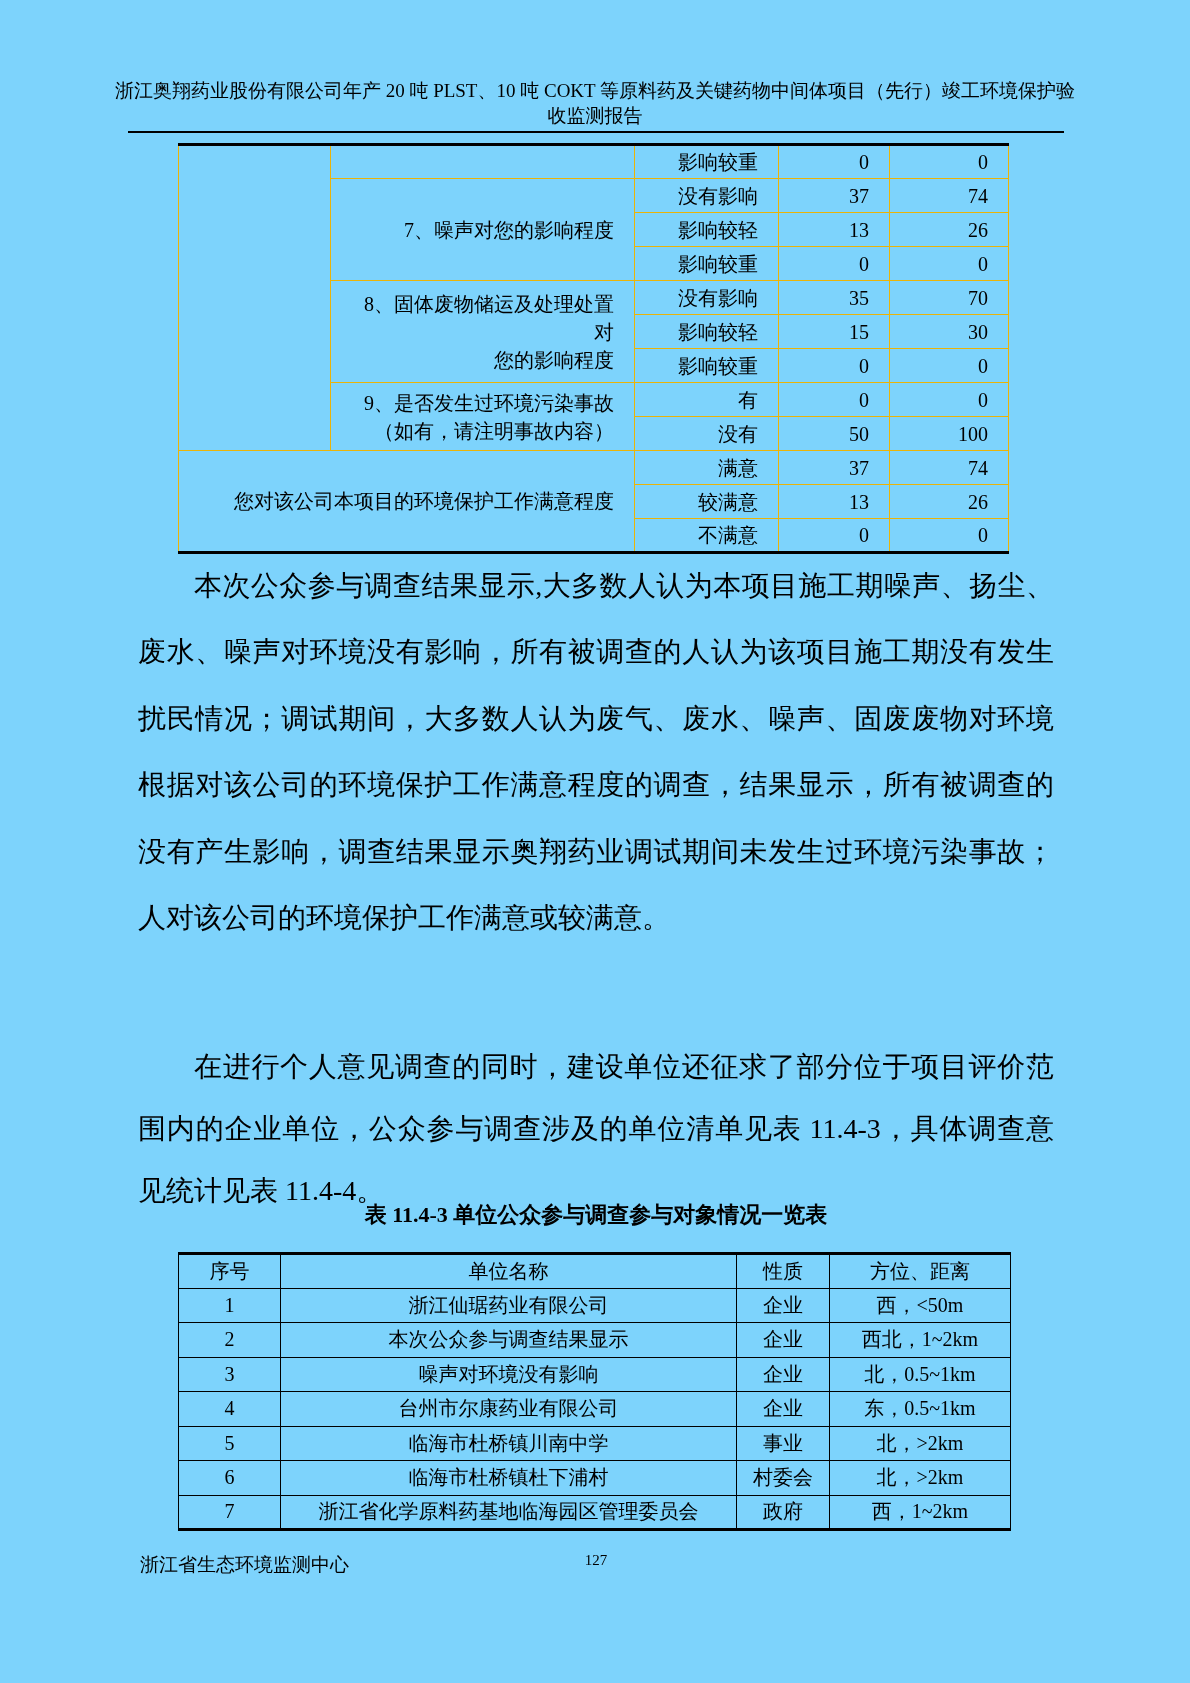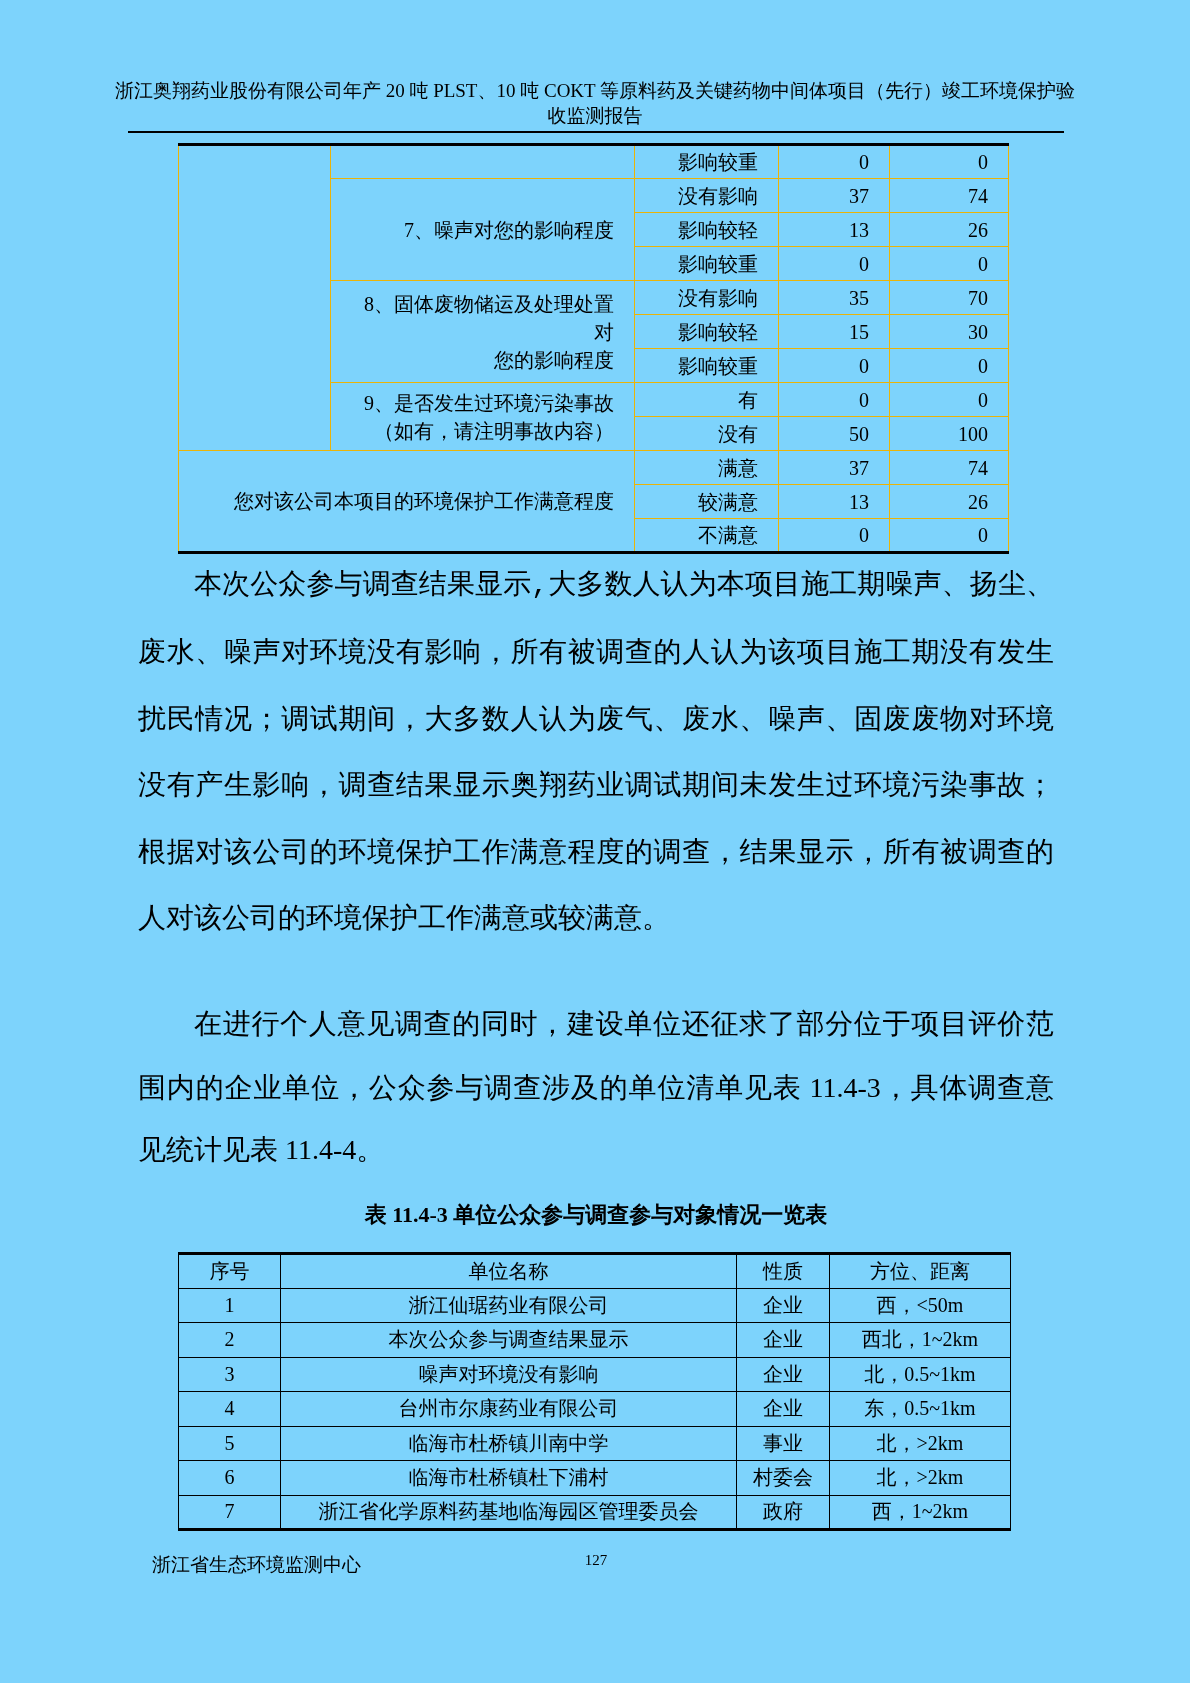--- a/index.html
+++ b/index.html
@@ -32,39 +32,39 @@
   .survey-table tr { height: 34px; }
   
   .body-para { position: absolute; left: 138px; width: 916px; font-size: 28px; }
   .body-para .bline {
     height: 66.4px; line-height: 66.4px;
     text-align: justify; text-align-last: justify;
     overflow: hidden;
   }
   .body-para.p2 .bline { height: 62px; line-height: 62px; }
   .body-para .bline.last { text-align-last: left; }
-  .body-para .bline.indent { padding-left: 56px; font-family: Liberation Mono, monospace; }
+  .body-para .bline.indent { padding-left: 56px; }
   .section-heading {
     position: absolute; left: 138px; top: 950px;
     font-size: 28px; font-weight: bold; line-height: 40px;
   }
   .table-caption {
     position: absolute; left: 138px; top: 1198px; width: 916px;
     text-align: center; font-size: 22px; font-weight: bold; line-height: 34px;
   }
   
   .units-table-wrap { position: absolute; top: 1252px; left: 178px; }
   .units-table { width: 832px; border-top: 3px solid #000; border-bottom: 3px solid #000; }
   .units-table td, .units-table th {
     border: 1px solid #000; text-align: center; vertical-align: middle;
     font-size: 20px; font-weight: normal; padding: 0 2px;
   }
   .units-table tr { height: 34.5px; }
   
-  .footer-org { position: absolute; left: 152px; top: 1552px; font-size: 19px; }
+  .footer-org { position: absolute; left: 140px; top: 1552px; font-size: 19px; }
   .footer-page { position: absolute; left: 138px; top: 1552px; width: 916px; text-align: center; font-size: 15px; }
 </style>
 </head>
 <body>
 
 <div class="doc">
 
   <div class="page-header">
     <div>浙江奥翔药业股份有限公司年产 20 吨 PLST、10 吨 COKT 等原料药及关键药物中间体项目（先行）竣工环境保护验</div>
     <div>收监测报告</div>
@@ -148,27 +148,27 @@
             <td>0</td>
           </tr>
         </tbody>
     </table>
   </div>
 
   <div class="body-para p1" style="top:553px">
       <div class="bline indent">本次公众参与调查结果显示,大多数人认为本项目施工期噪声、扬尘、</div>
       <div class="bline">废水、噪声对环境没有影响，所有被调查的人认为该项目施工期没有发生</div>
       <div class="bline">扰民情况；调试期间，大多数人认为废气、废水、噪声、固废废物对环境</div>
+      <div class="bline">根据对该公司的环境保护工作满意程度的调查，结果显示，所有被调查的</div>
       <div class="bline">没有产生影响，调查结果显示奥翔药业调试期间未发生过环境污染事故；</div>
-      <div class="bline">根据对该公司的环境保护工作满意程度的调查，结果显示，所有被调查的</div>
       <div class="bline last">人对该公司的环境保护工作满意或较满意。</div>
     </div>
 
 
-  <div class="body-para p2" style="top:995px">
+  <div class="body-para p2" style="top:1036px">
       <div class="bline indent">在进行个人意见调查的同时，建设单位还征求了部分位于项目评价范</div>
       <div class="bline">围内的企业单位，公众参与调查涉及的单位清单见表 11.4-3，具体调查意</div>
       <div class="bline last">见统计见表 11.4-4。</div>
     </div>
 
   <div class="table-caption">表 11.4-3 单位公众参与调查参与对象情况一览表</div>
 
   <div class="units-table-wrap">
     <table class="units-table">
       <colgroup>

